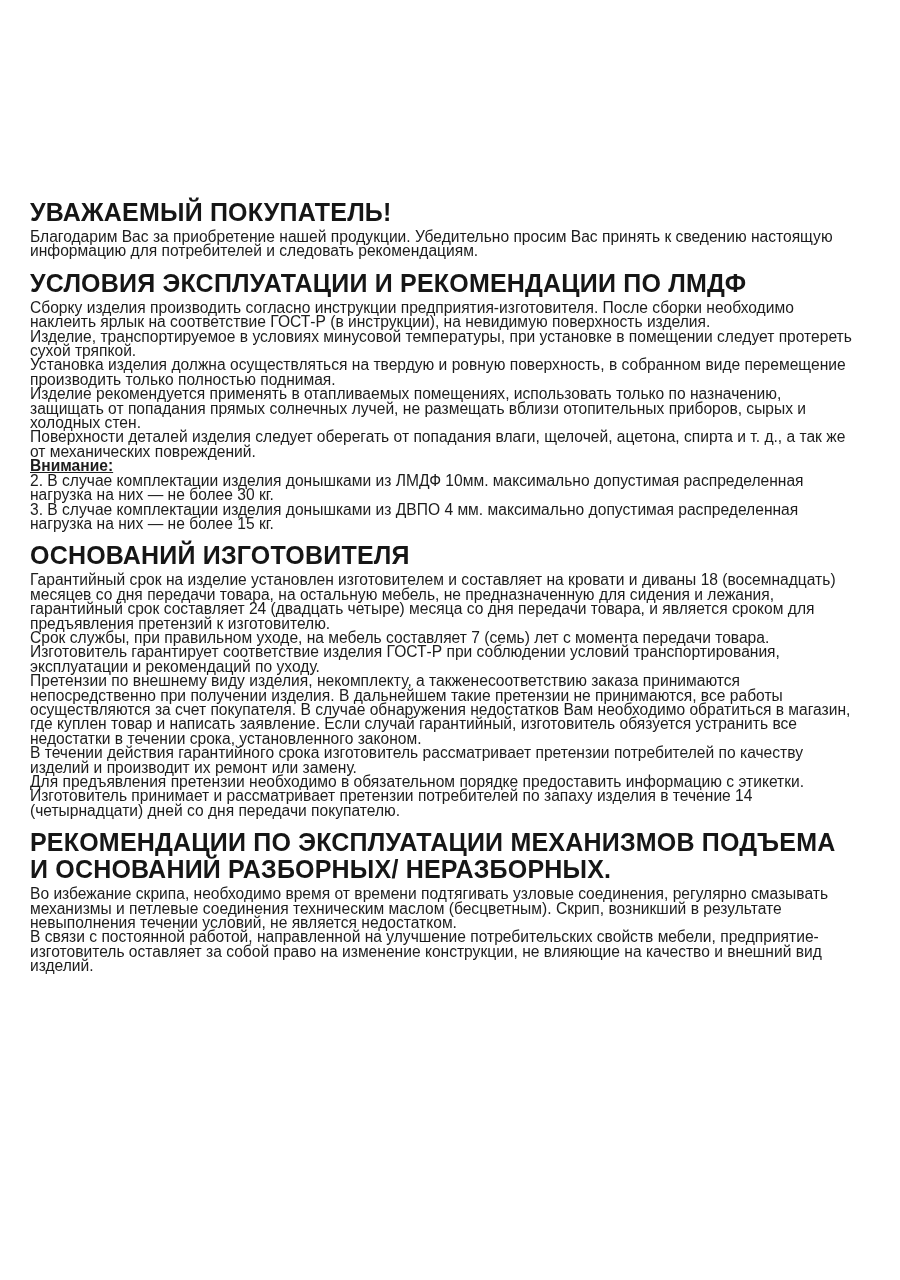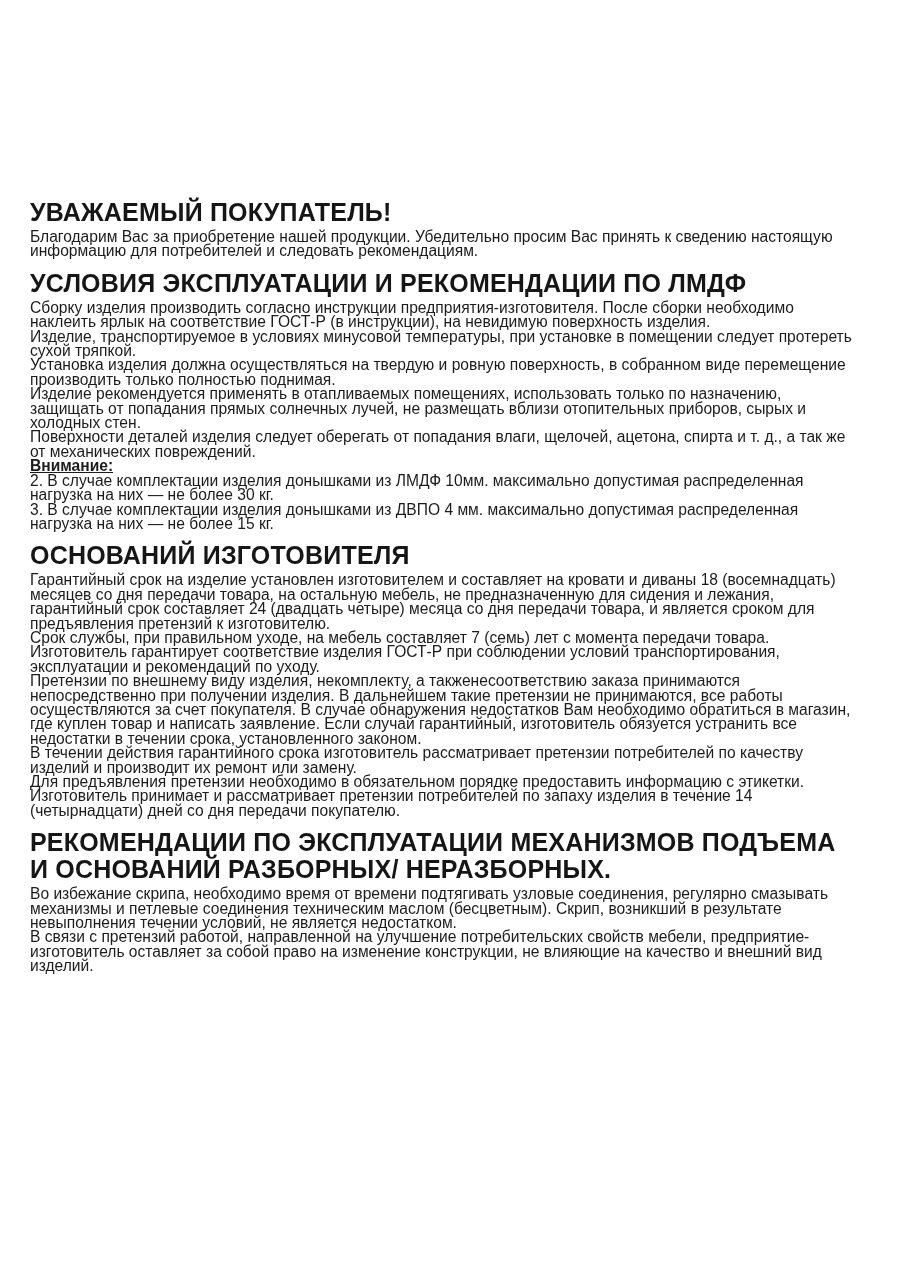--- a/index.html
+++ b/index.html
@@ -83,17 +83,17 @@
           <p>В течении действия гарантийного срока изготовитель рассматривает претензии потребителей по качеству изделий и производит их ремонт или замену.</p>
           <p>Для предъявления претензии необходимо в обязательном порядке предоставить информацию с этикетки.</p>
           <p>Изготовитель принимает и рассматривает претензии потребителей по запаху изделия в течение 14 (четырнадцати) дней со дня передачи  покупателю.</p>
         </div>
   </section>
 
   <section class="section">
     <h2>РЕКОМЕНДАЦИИ ПО ЭКСПЛУАТАЦИИ МЕХАНИЗМОВ ПОДЪЕМА И ОСНОВАНИЙ РАЗБОРНЫХ/ НЕРАЗБОРНЫХ.</h2>
     <div class="sec-body">
           <p>Во избежание скрипа, необходимо время от времени подтягивать узловые соединения, регулярно смазывать механизмы и петлевые соединения техническим маслом (бесцветным). Скрип, возникший в результате невыполнения течении условий, не является недостатком.</p>
-          <p>В связи с претензий работой, направленной на улучшение потребительских свойств мебели, предприятие-изготовитель оставляет за собой право на изменение конструкции, не влияющие на качество и внешний вид изделий.</p>
+          <p>В связи с постоянной работой, направленной на улучшение потребительских свойств мебели, предприятие-изготовитель оставляет за собой право на изменение конструкции, не влияющие на качество и внешний вид изделий.</p>
         </div>
   </section>
 </main>
 </div>
 
 </body></html>

